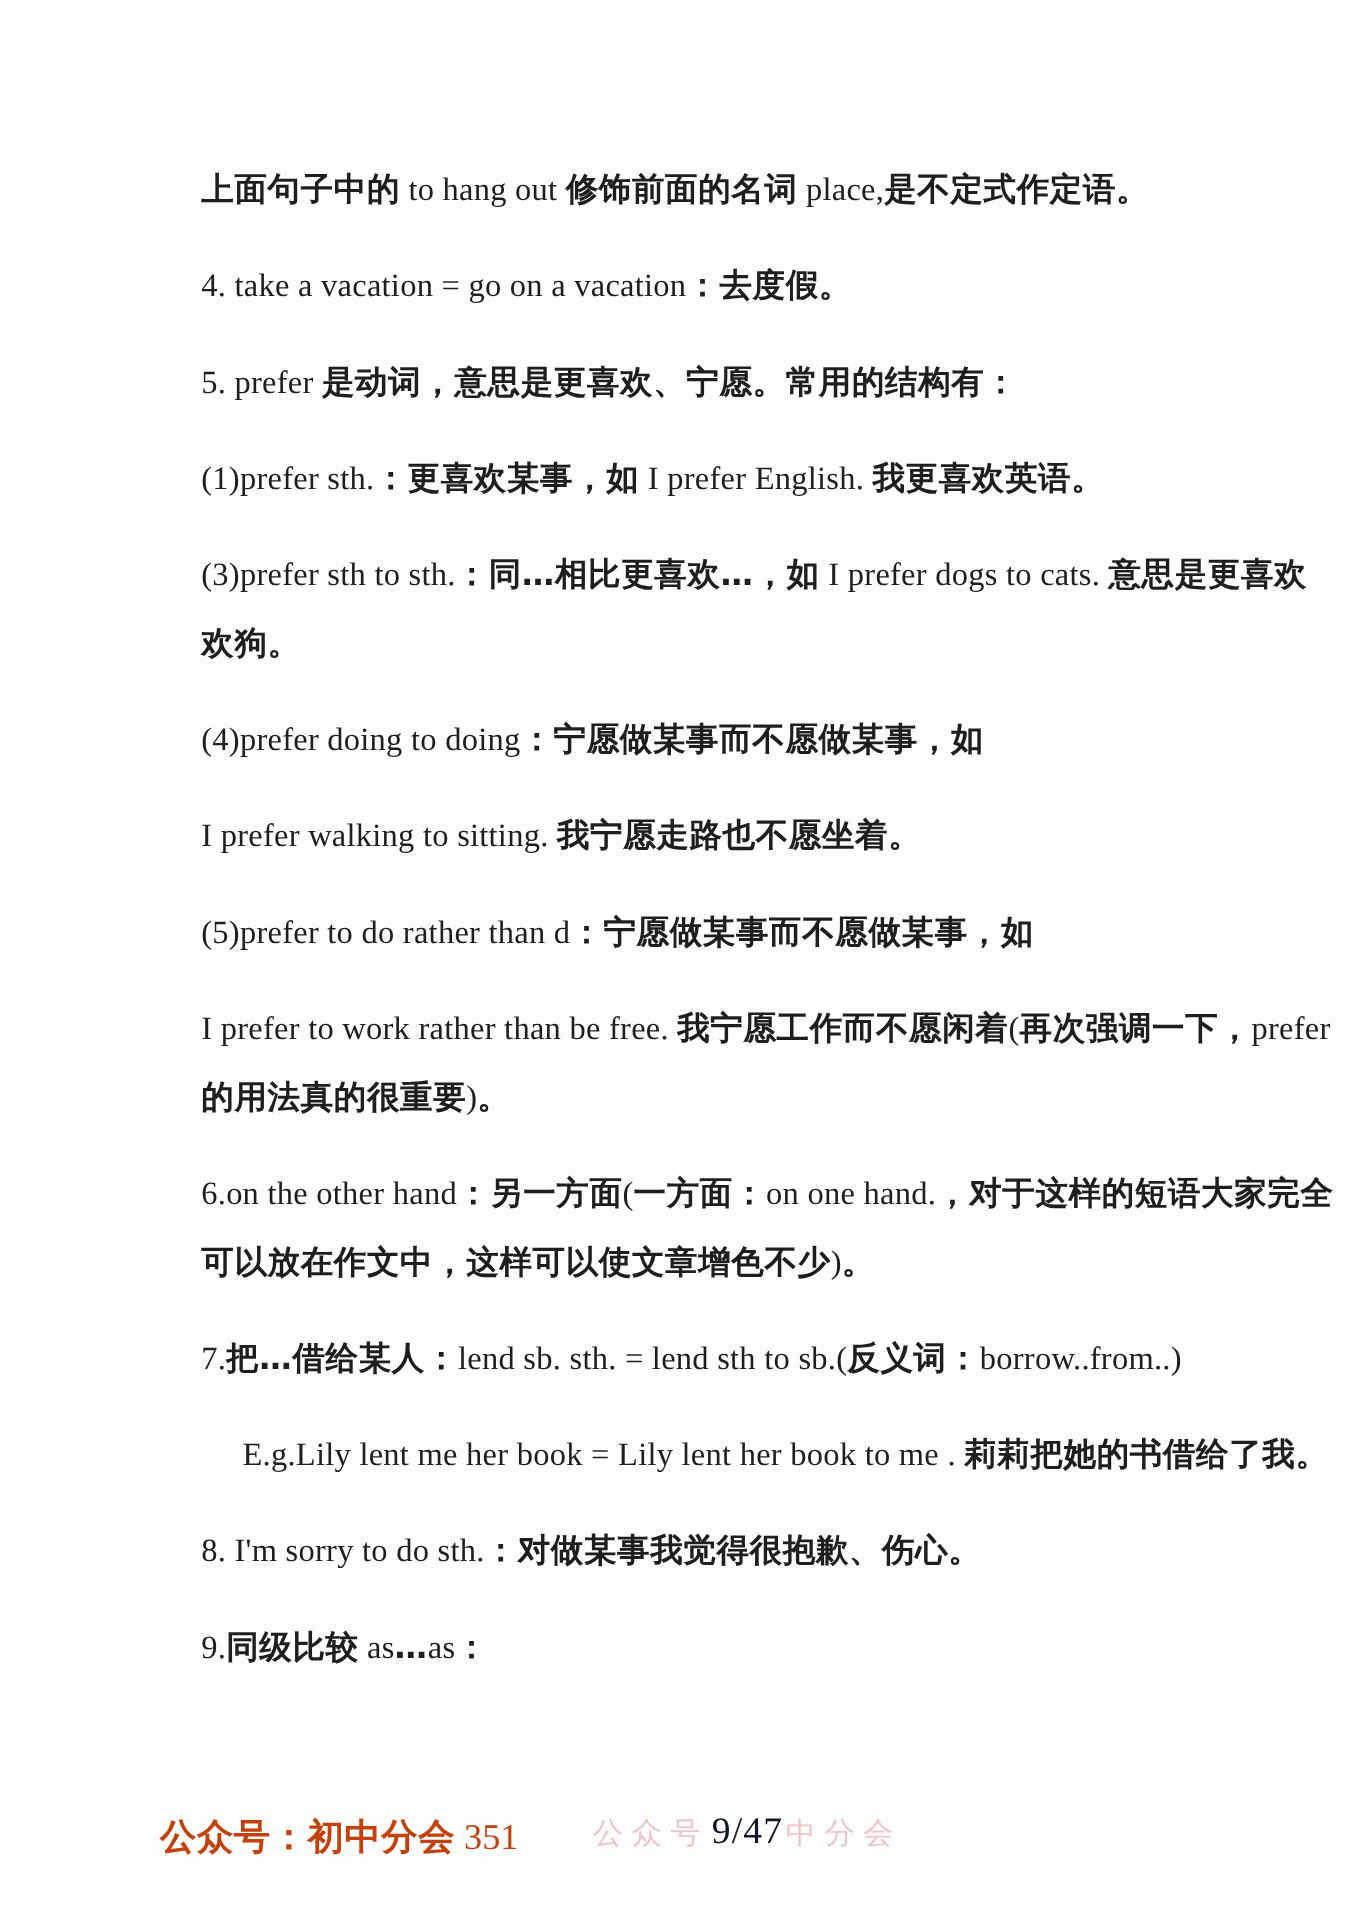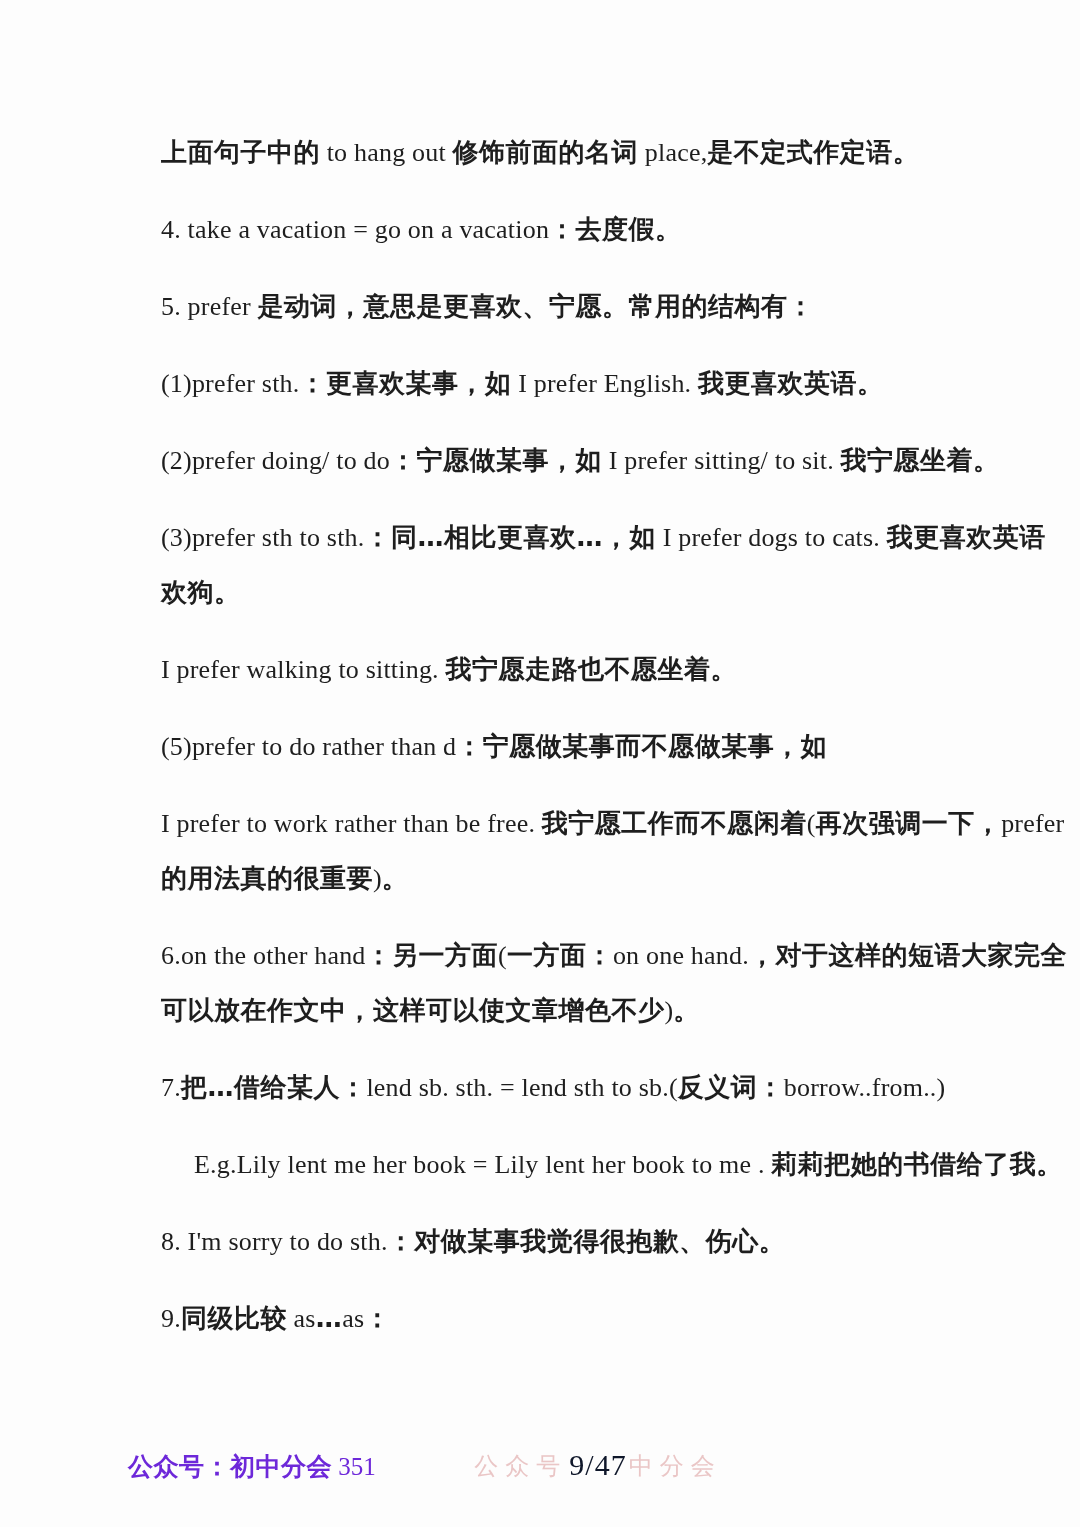--- a/index.html
+++ b/index.html
@@ -34,22 +34,22 @@
   
   .cjk {
     font-family: "DejaVu Sans", "Liberation Sans", sans-serif;
     font-weight: 600;
     letter-spacing: 0.5px;
   }
   .footer-left {
     position: absolute;
     left: 128px;
     top: 1450px;
-    font-size: 25px;
-    color: #6d28d9;
+    font-size: 29px;
+    color: #c2410c;
     white-space: nowrap;
   }
   .footer-center {
     position: absolute;
     left: 433px;
     top: 1448px;
     width: 330px;
     display: flex;
     align-items: flex-end;
     justify-content: center;
@@ -72,23 +72,23 @@
 </head>
 <body>
 
 <div class="page">
 
   <div class="content">
     <div class="line mixed"><span class="cjk">上面句子中的</span> to hang out <span class="cjk">修饰前面的名词</span> place,<span class="cjk">是不定式作定语。</span></div>
     <div class="line mixed">4. take a vacation = go on a vacation<span class="cjk">：去度假。</span></div>
     <div class="line mixed">5. prefer <span class="cjk">是动词，意思是更喜欢、宁愿。常用的结构有：</span></div>
     <div class="line mixed">(1)prefer sth.<span class="cjk">：更喜欢某事，如</span> I prefer English. <span class="cjk">我更喜欢英语。</span></div>
-    <div class="line mixed">(2)prefer doing/ to do<span class="cjk">：宁愿做某事，如</span> I prefer sitting/ to sit. <span class="cjk">我宁愿坐着。</span></div>
-    <div class="line mixed">(3)prefer sth to sth.<span class="cjk">：同…相比更喜欢…，如</span> I prefer dogs to cats. <span class="cjk">我更喜欢英语</span></div>
+    <div class="line mixed">(3)prefer sth to sth.<span class="cjk">：同…相比更喜欢…，如</span> I prefer dogs to cats. <span class="cjk">意思是更喜欢</span></div>
     <div class="line mixed wrap"><span class="cjk">欢狗。</span></div>
+    <div class="line mixed">(4)prefer doing to doing<span class="cjk">：宁愿做某事而不愿做某事，如</span></div>
     <div class="line mixed">I prefer walking to sitting. <span class="cjk">我宁愿走路也不愿坐着。</span></div>
     <div class="line mixed">(5)prefer to do rather than d<span class="cjk">：宁愿做某事而不愿做某事，如</span></div>
     <div class="line mixed">I prefer to work rather than be free. <span class="cjk">我宁愿工作而不愿闲着</span>(<span class="cjk">再次强调一下，</span>prefer</div>
     <div class="line mixed wrap"><span class="cjk">的用法真的很重要</span>)<span class="cjk">。</span></div>
     <div class="line mixed">6.on the other hand<span class="cjk">：另一方面</span>(<span class="cjk">一方面：</span>on one hand.<span class="cjk">，对于这样的短语大家完全</span></div>
     <div class="line mixed wrap"><span class="cjk">可以放在作文中，这样可以使文章增色不少</span>)<span class="cjk">。</span></div>
     <div class="line mixed">7.<span class="cjk">把…借给某人：</span>lend sb. sth. = lend sth to sb.(<span class="cjk">反义词：</span>borrow..from..)</div>
     <div class="line mixed indent">E.g.Lily lent me her book = Lily lent her book to me . <span class="cjk">莉莉把她的书借给了我。</span></div>
     <div class="line mixed">8. I'm sorry to do sth.<span class="cjk">：对做某事我觉得很抱歉、伤心。</span></div>
     <div class="line mixed">9.<span class="cjk">同级比较</span> as<span class="cjk">…</span>as<span class="cjk">：</span></div>

